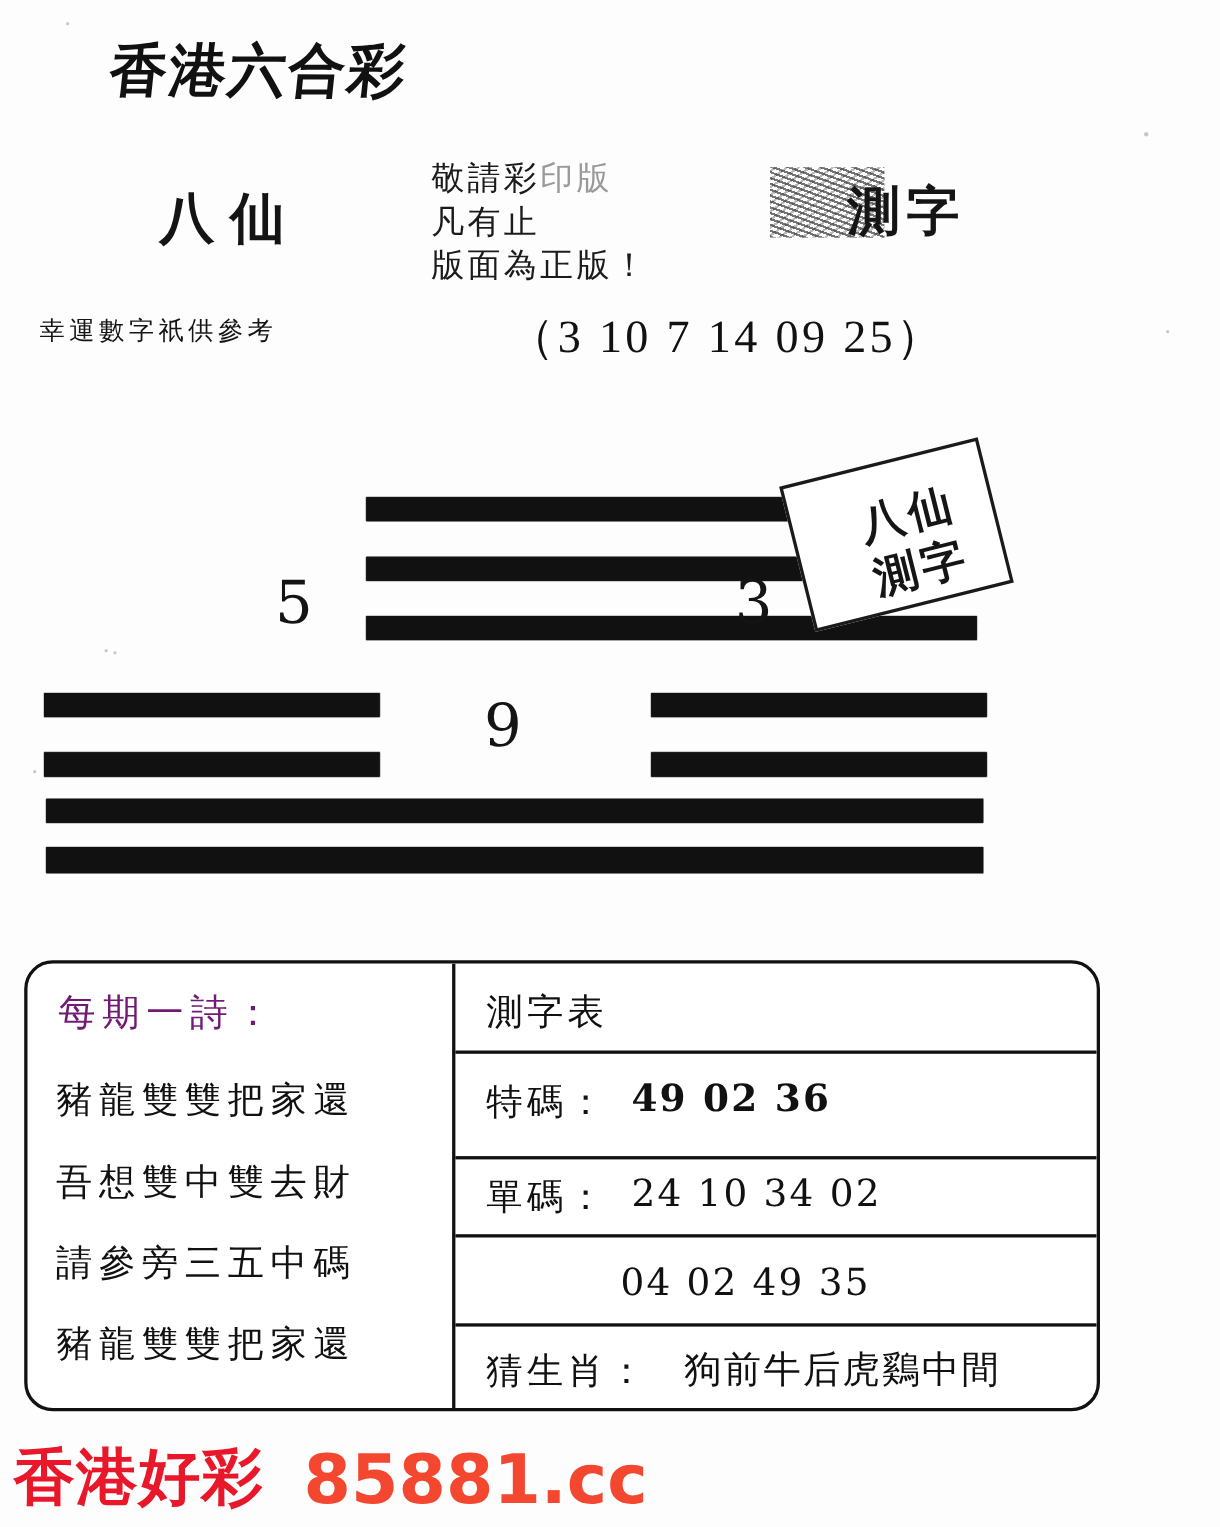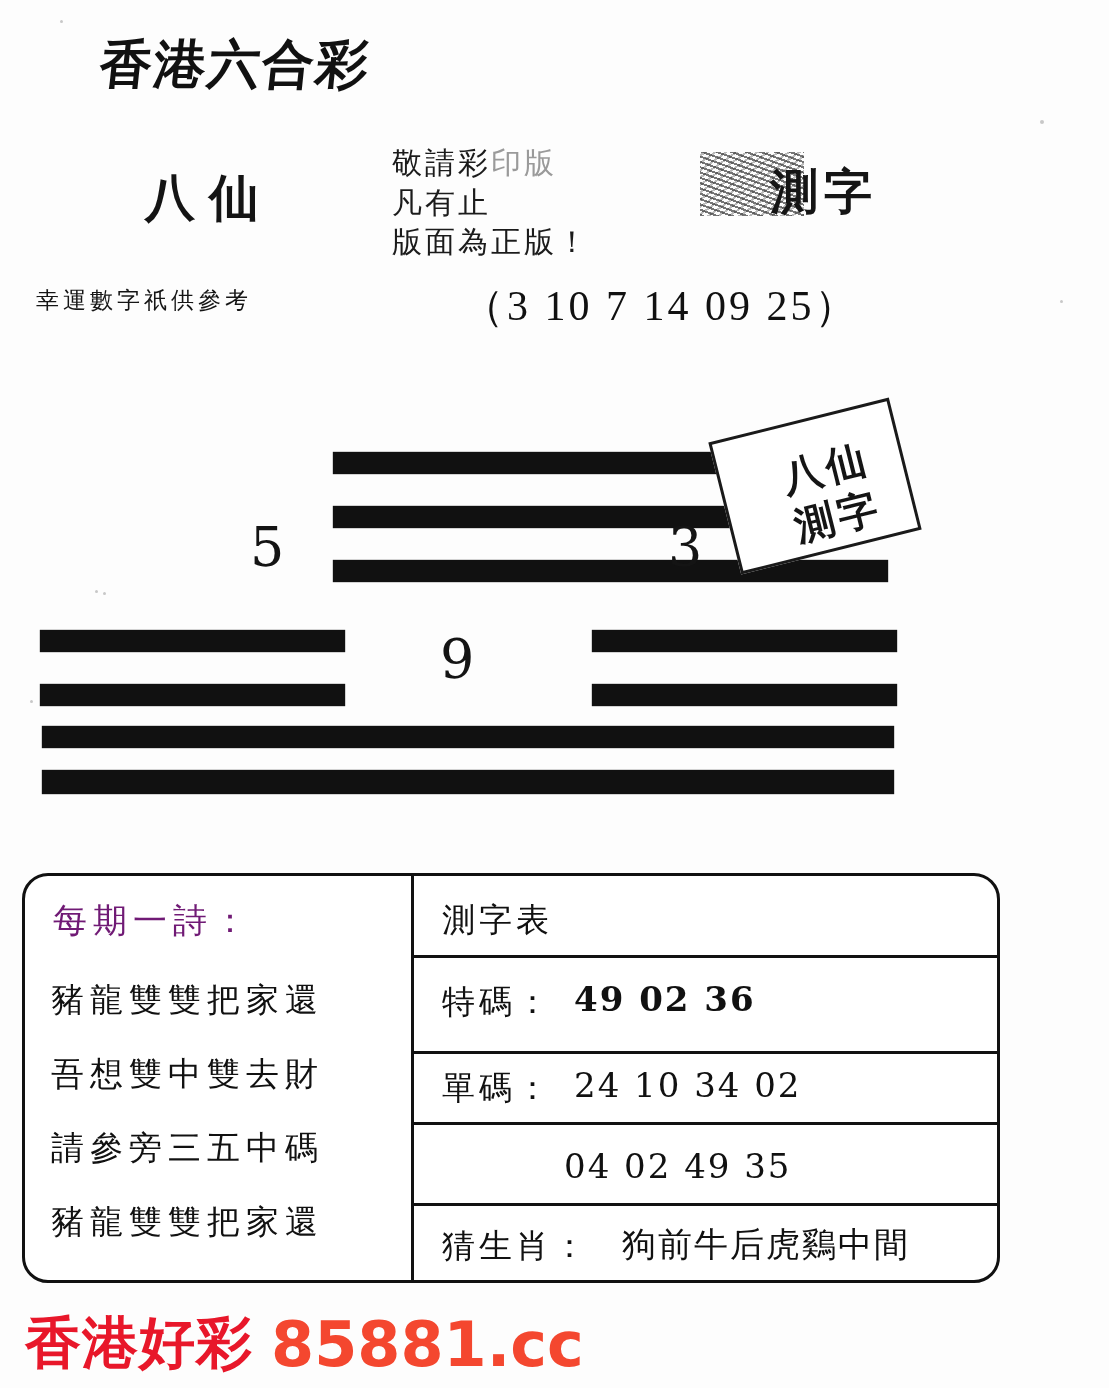--- a/index.html
+++ b/index.html
@@ -244,30 +244,30 @@
     width: 1109px;
     height: 88px;
     display: flex;
     align-items: center;
   }
   .foot-cn {
     font-family: Liberation Sans, sans-serif;
     font-size: 56px;
     font-weight: bold;
     color: #e8172a;
-    margin-left: 25px;
+    margin-left: 12px;
     letter-spacing: 1px;
     white-space: nowrap;
   }
   .foot-url {
     font-family: "DejaVu Sans", sans-serif;
     font-size: 62px;
     font-weight: bold;
     color: #f4472f;
-    margin-left: 18px;
+    margin-left: 36px;
     letter-spacing: 0px;
     white-space: nowrap;
     text-align: right;
   }
 
   .speck {
     position: absolute;
     background: #c8c8c8;
     border-radius: 50%;
   }

